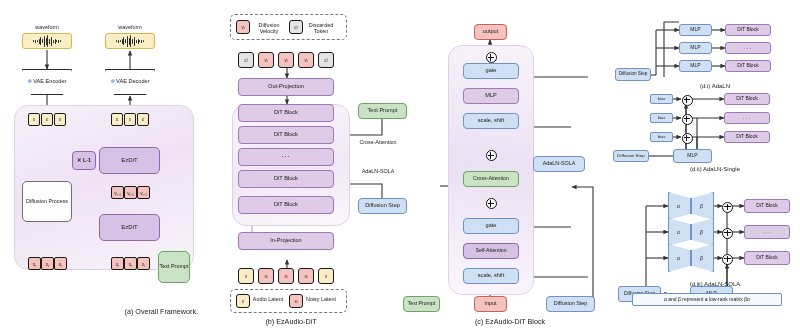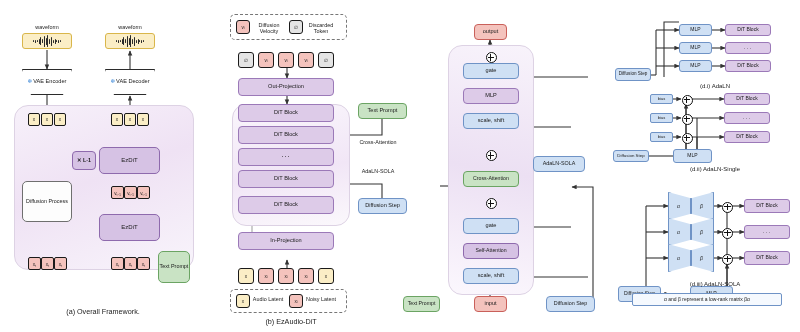--- a/index.html
+++ b/index.html
@@ -259,21 +259,21 @@
   <div class="tok red" style="left:54px;top:257px;width:13px;height:13px;">xₜ</div>
 
   <div class="tok red" style="left:111px;top:257px;width:13px;height:13px;">xₜ</div>
   <div class="tok red" style="left:124px;top:257px;width:13px;height:13px;">xₜ</div>
   <div class="tok red" style="left:137px;top:257px;width:13px;height:13px;">xₜ</div>
 
   <div class="box green" style="left:158px;top:251px;width:32px;height:32px;border-radius:5px;font-size:5.4px;">
     <span>Text Prompt</span>
   </div>
 
-  <div class="cap" style="left:8px;top:307px;width:190px;">(a) Overall Framework.</div>
+  <div class="cap" style="left:8px;top:307px;width:190px;text-align:right;">(a) Overall Framework.</div>
 
   <div class="panel panel-b" style="left:232px;top:104px;width:118px;height:122px;"></div>
 
   <div class="dashed" style="left:230px;top:14px;width:117px;height:26px;"></div>
   <div class="tok red" style="left:236px;top:20px;width:14px;height:14px;border-radius:3px;">vᵢ</div>
   <div class="lbl" style="left:252px;top:22px;width:34px;">Diffusion Velocity</div>
   <div class="tok gray" style="left:289px;top:20px;width:14px;height:14px;border-radius:3px;">∅</div>
   <div class="lbl" style="left:305px;top:22px;width:32px;">Discarded Token</div>
 
   <div class="tok gray" style="left:238px;top:52px;width:16px;height:16px;border-radius:3px;">∅</div>
@@ -372,20 +372,21 @@
     </div>
 
   <div class="box blue" style="left:533px;top:156px;width:52px;height:16px;border-radius:4px;font-size:5.4px;">
     <span>AdaLN-SOLA</span>
     </div>
 
   <div class="box blue" style="left:546px;top:296px;width:49px;height:16px;border-radius:4px;font-size:5.4px;">
     <span>Diffusion Step</span>
     </div>
 
+  <div class="cap" style="left:430px;top:317px;width:160px;">(c) EzAudio-DiT Block</div>
 
   <div class="box blue" style="left:615px;top:68px;width:36px;height:13px;border-radius:3px;font-size:4.6px;">
     <span>Diffusion Step</span>
     </div>
 
   <div class="box blue" style="left:679px;top:24px;width:33px;height:12px;border-radius:3px;font-size:5px;">
     <span>MLP</span>
     </div>
   <div class="box blue" style="left:679px;top:42px;width:33px;height:12px;border-radius:3px;font-size:5px;">
     <span>MLP</span>

